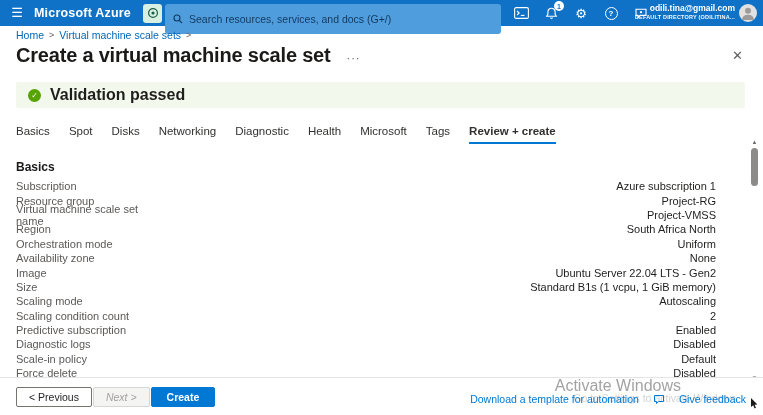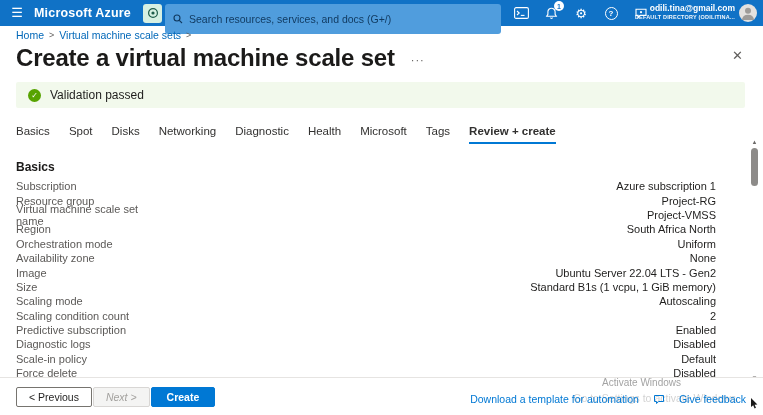--- a/index.html
+++ b/index.html
@@ -45,33 +45,33 @@
   .account .dir { font-size:5.5px; font-weight:700; letter-spacing:.2px; opacity:.95; }
   .avatar {
     position:absolute; right:6px; top:4px; width:18px; height:18px; border-radius:50%;
     background:#e3e1df; display:flex; align-items:center; justify-content:center; cursor:pointer; overflow:hidden;
   }
   
   .breadcrumb { position:absolute; top:29px; left:16px; font-size:10.5px; display:flex; gap:5px; align-items:center; }
   .crumb { color:#0067b8; cursor:pointer; }
   .crumb-sep { color:#605e5c; font-size:9px; }
   .page-title-row { position:absolute; top:44px; left:16px; display:flex; align-items:center; gap:16px; }
-  .page-title { font-size:24px; font-weight:700; color:#1b1a19; letter-spacing:-.2px; }
+  .page-title { font-size:20px; font-weight:700; color:#1b1a19; letter-spacing:-.2px; }
   .ellipsis-btn { color:#605e5c; font-size:11px; letter-spacing:1px; cursor:pointer; padding-top:4px; }
   .close-btn { position:absolute; top:48px; right:20px; color:#605e5c; font-size:13px; cursor:pointer; }
   
   .banner {
     position:absolute; top:82px; left:16px; width:729px; height:26px;
     background:#f2f9ec; border-radius:2px; display:flex; align-items:center; gap:9px; padding:0 12px;
   }
   .check-circle {
     width:13px; height:13px; border-radius:50%; background:#57a300; color:#fff;
     display:flex; align-items:center; justify-content:center; font-size:8px; font-weight:700; flex:none;
   }
-  .banner-text { font-size:12px; color:#1f1e1d; }
+  .banner-text { font-size:16px; color:#1f1e1d;font-weight:bold; }
   
   .tabs { position:absolute; top:125px; left:16px; display:flex; gap:19px; }
   .tab { font-size:11.5px; color:#323130; padding-bottom:5px; cursor:pointer; border-bottom:2px solid transparent; white-space:nowrap; }
   .tab.active { font-weight:700; border-bottom-color:#0078d4; cursor:default; }
   
   .section-title { position:absolute; top:160px; left:16px; font-size:12px; font-weight:700; color:#1b1a19; }
   .rows { position:absolute; top:179px; left:16px; width:700px; }
   .row { display:flex; height:14.4px; align-items:center; font-size:11px;justify-content:space-between; }
   .row .lbl { width:152px; color:#5b5957; flex:none; }
   .row .val { color:#1f1e1d; }
@@ -85,21 +85,21 @@
     position:absolute; left:0; right:0; bottom:0; height:38px; background:#fff;
     border-top:1px solid #e6e4e2; display:flex; align-items:center; padding-left:16px; gap:1px; z-index:3;
   }
   .btn { height:20px; font-size:10.5px; border-radius:2px; font-family:inherit; cursor:pointer; padding:0 12px; }
   .btn-secondary { background:#fff; border:1px solid #76746f; color:#201f1e; }
   .btn-disabled { background:#f4f4f3; border:1px solid #d8d6d4; color:#a3a19e; cursor:default;font-style:italic; }
   .btn-primary { background:#0078d4; border:1px solid #0078d4; color:#fff; font-weight:700; padding:0 15px; }
   .footer-links { position:absolute; right:17px; bottom:10px; display:flex; align-items:center; gap:14px; font-size:10.5px; z-index:5; }
   .flink { color:#0078d4; cursor:pointer; white-space:nowrap; }
   
-  .watermark1 { position:absolute; right:82px; bottom:27px; color:#a3a3a3; font-size:10px; z-index:4; pointer-events:none; }
+  .watermark1 { position:absolute; right:82px; bottom:20px; color:#a3a3a3; font-size:16px; z-index:4; pointer-events:none; }
   .watermark2 { position:absolute; right:24px; bottom:11px; color:#adadad; font-size:10.5px; z-index:4; pointer-events:none; opacity:.55; }
   .cursor { position:absolute; right:4px; bottom:1px; z-index:6; pointer-events:none; }
 </style>
 </head>
 <body>
 
 <div class="topbar">
   <div class="hamburger">☰</div>
   <div class="brand">Microsoft Azure</div>
   <button class="copilot-btn">

